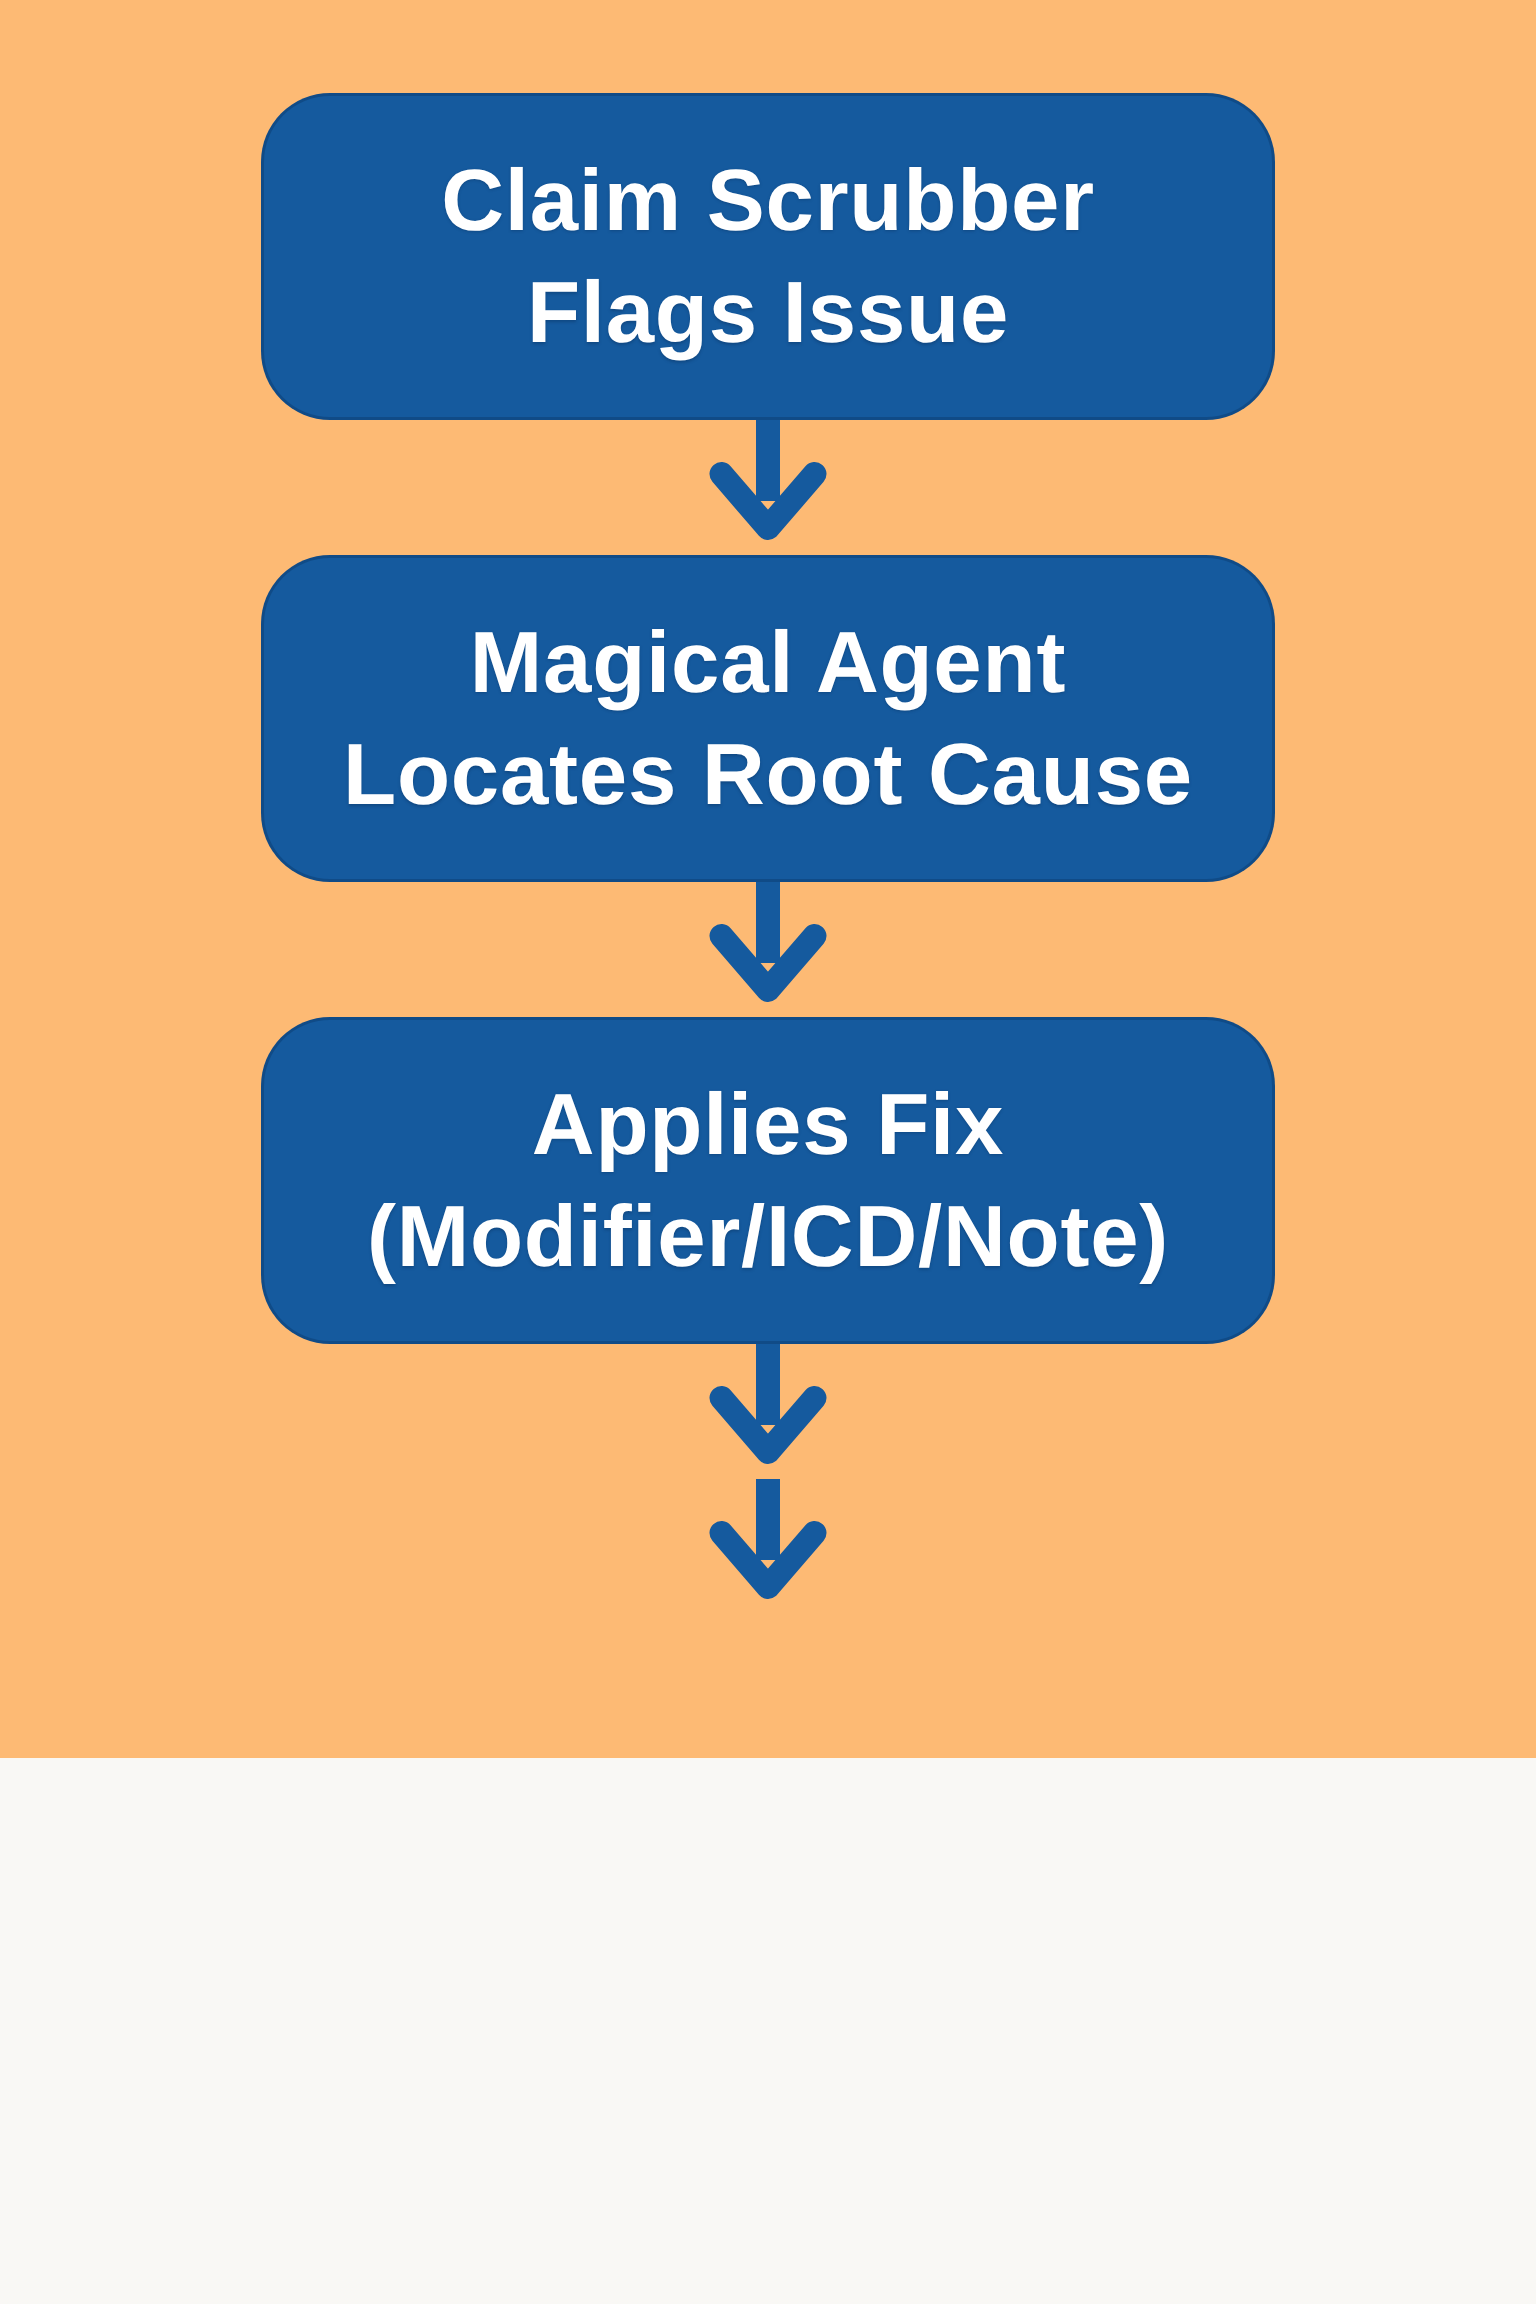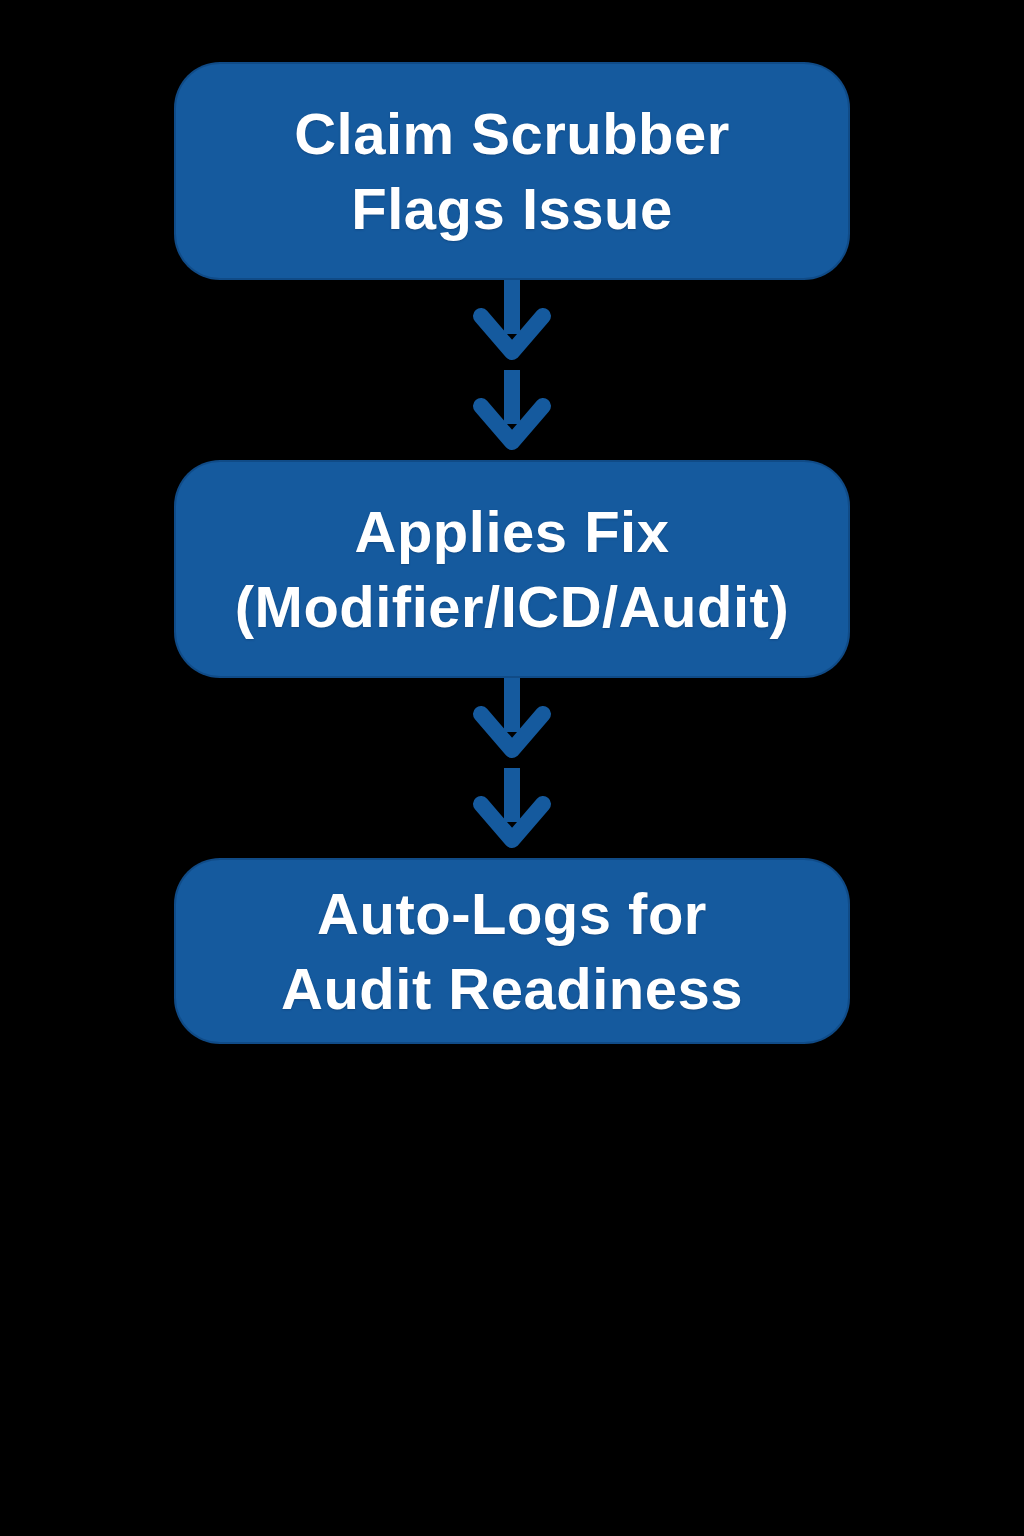--- a/index.html
+++ b/index.html
@@ -9,22 +9,22 @@
   body {
     width: 1024px;
     height: 1536px;
     background: #f9f8f5;
     font-family: "Liberation Sans", sans-serif;
     overflow: hidden;
   }
   .canvas {
     position: relative;
     width: 1024px;
-    height: 1536px;
-    background: #000000;
+    height: 1172px;
+    background: #fdba74;
   }
   .flow {
     position: absolute;
     top: 62px;
     left: 174px;
     width: 676px;
     display: flex;
     flex-direction: column;
     align-items: center;
   }
@@ -69,43 +69,43 @@
     <div class="flow-node">Claim Scrubber
 Flags Issue</div>
 
     <div class="flow-arrow">
       <svg width="110" height="88" viewBox="0 0 110 88">
         <line x1="55" y1="0" x2="55" y2="54" stroke="#155a9e" stroke-width="16"></line>
         <polyline points="24,36 55,72 86,36" fill="none" stroke="#155a9e" stroke-width="16" stroke-linecap="round" stroke-linejoin="round"></polyline>
       </svg>
     </div>
 
+    <div class="flow-node">Magical Agent
+Locates Root Cause</div>
 
     <div class="flow-arrow">
       <svg width="110" height="88" viewBox="0 0 110 88">
         <line x1="55" y1="0" x2="55" y2="54" stroke="#155a9e" stroke-width="16"></line>
         <polyline points="24,36 55,72 86,36" fill="none" stroke="#155a9e" stroke-width="16" stroke-linecap="round" stroke-linejoin="round"></polyline>
       </svg>
     </div>
 
     <div class="flow-node">Applies Fix
-(Modifier/ICD/Audit)</div>
+(Modifier/ICD/Note)</div>
 
     <div class="flow-arrow">
       <svg width="110" height="88" viewBox="0 0 110 88">
         <line x1="55" y1="0" x2="55" y2="54" stroke="#155a9e" stroke-width="16"></line>
         <polyline points="24,36 55,72 86,36" fill="none" stroke="#155a9e" stroke-width="16" stroke-linecap="round" stroke-linejoin="round"></polyline>
       </svg>
     </div>
 
 
     <div class="flow-arrow">
       <svg width="110" height="88" viewBox="0 0 110 88">
         <line x1="55" y1="0" x2="55" y2="54" stroke="#155a9e" stroke-width="16"></line>
         <polyline points="24,36 55,72 86,36" fill="none" stroke="#155a9e" stroke-width="16" stroke-linecap="round" stroke-linejoin="round"></polyline>
       </svg>
     </div>
 
-    <div class="flow-node last">Auto-Logs for
-Audit Readiness</div>
 
   </div>
 </div>
 
 </body></html>

